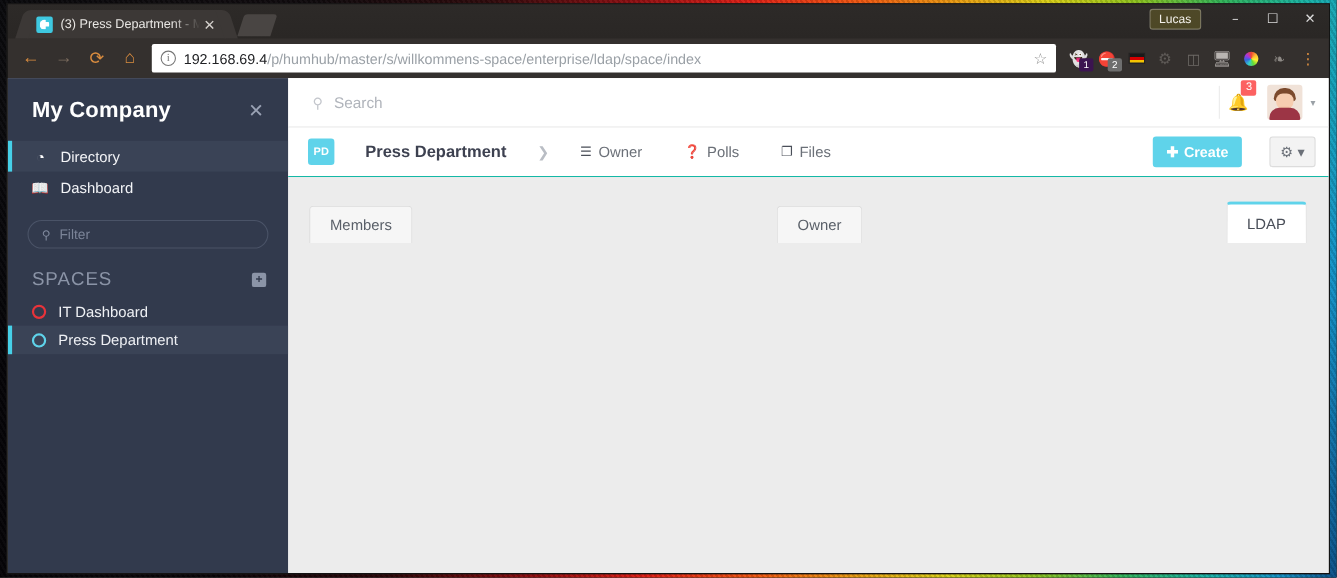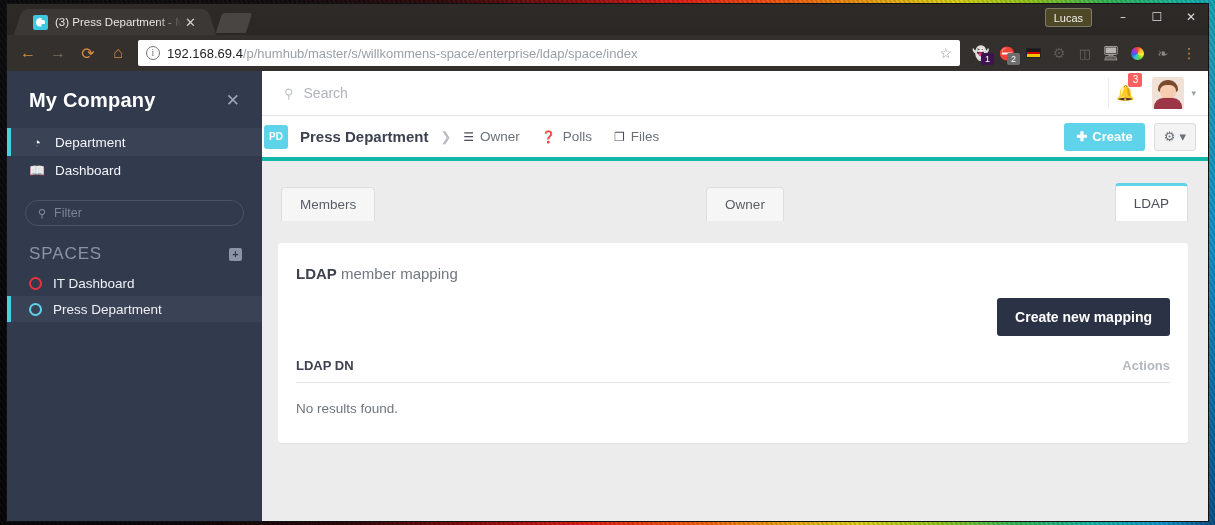--- a/index.html
+++ b/index.html
@@ -219,22 +219,22 @@
              background:#7b4a2d; border-radius: 10px 10px 3px 3px; }
   .av-face { position:absolute; left:8px; top:8px; width:16px; height:15px;
              background:#f6cdb0; border-radius: 7px 7px 9px 9px; }
   .av-body { position:absolute; left:2px; bottom:0; width:28px; height:11px;
              background:#9c3545; border-radius: 9px 9px 0 0; }
   .av-neck { position:absolute; left:12px; bottom:6px; width:8px; height:6px; background:#f1c0a1; }
   .caret { margin-left: 7px; color: #9aa0a6; font-size: 9px; }
 
   .spacebar {
     height: 45px; flex: 0 0 45px; background: #fff;
-    border-bottom: 4px solid #14b8a6;
-    display: flex; align-items: center; padding: 0 12px 0 2px; gap: 0;
+    border-bottom: 1px solid #14b8a6;
+    display: flex; align-items: center; padding: 0 12px 0 18px; gap: 16px;
   }
   .pd-badge {
     width: 24px; height: 24px; border-radius: 3px; background: #5fd3ea;
     color: #fff; font-size: 10px; font-weight: bold;
     display: flex; align-items: center; justify-content: center;
     margin-right: 12px; flex: 0 0 24px;
   }
   .space-name { font-size: 15px; font-weight: bold; color: #3d4150; }
   .chev { color: #b9bdc4; font-size: 13px; margin: 0 12px; }
   .nav-link {
@@ -363,21 +363,21 @@
   <div class="viewport">
 
     <div class="sidebar">
       <div class="side-head">
         <span class="side-title">My Company</span>
         <span class="side-x">✕</span>
       </div>
 
       <div class="side-item active">
         <span class="side-ico">◔</span>
-        <span>Department</span>
+        <span>Directory</span>
       </div>
       <div class="side-item">
         <span class="side-ico">📖</span>
         <span>Dashboard</span>
       </div>
 
       <div class="filterbox">
         <span class="filter-ico">⚲</span>
         <span class="filter-ph">Filter</span>
       </div>
@@ -448,31 +448,17 @@
       </div>
 
       <div class="content">
 
         <div class="tabs">
           <div class="tabbtn">Members</div>
           <div class="tabbtn">Owner</div>
           <div class="tabbtn active">LDAP</div>
         </div>
 
-        <div class="panel">
-          <div class="panel-title"><b>LDAP</b><span> member mapping</span></div>
-
-          <div class="btn-row">
-            <div class="btn-dark">Create new mapping</div>
-          </div>
-
-          <div class="thead">
-            <span class="th-dn">LDAP DN</span>
-            <span class="th-actions">Actions</span>
-          </div>
-
-          <div class="empty">No results found.</div>
-        </div>
 
       </div>
     </div>
   </div>
 </div>
 
 </body></html>

